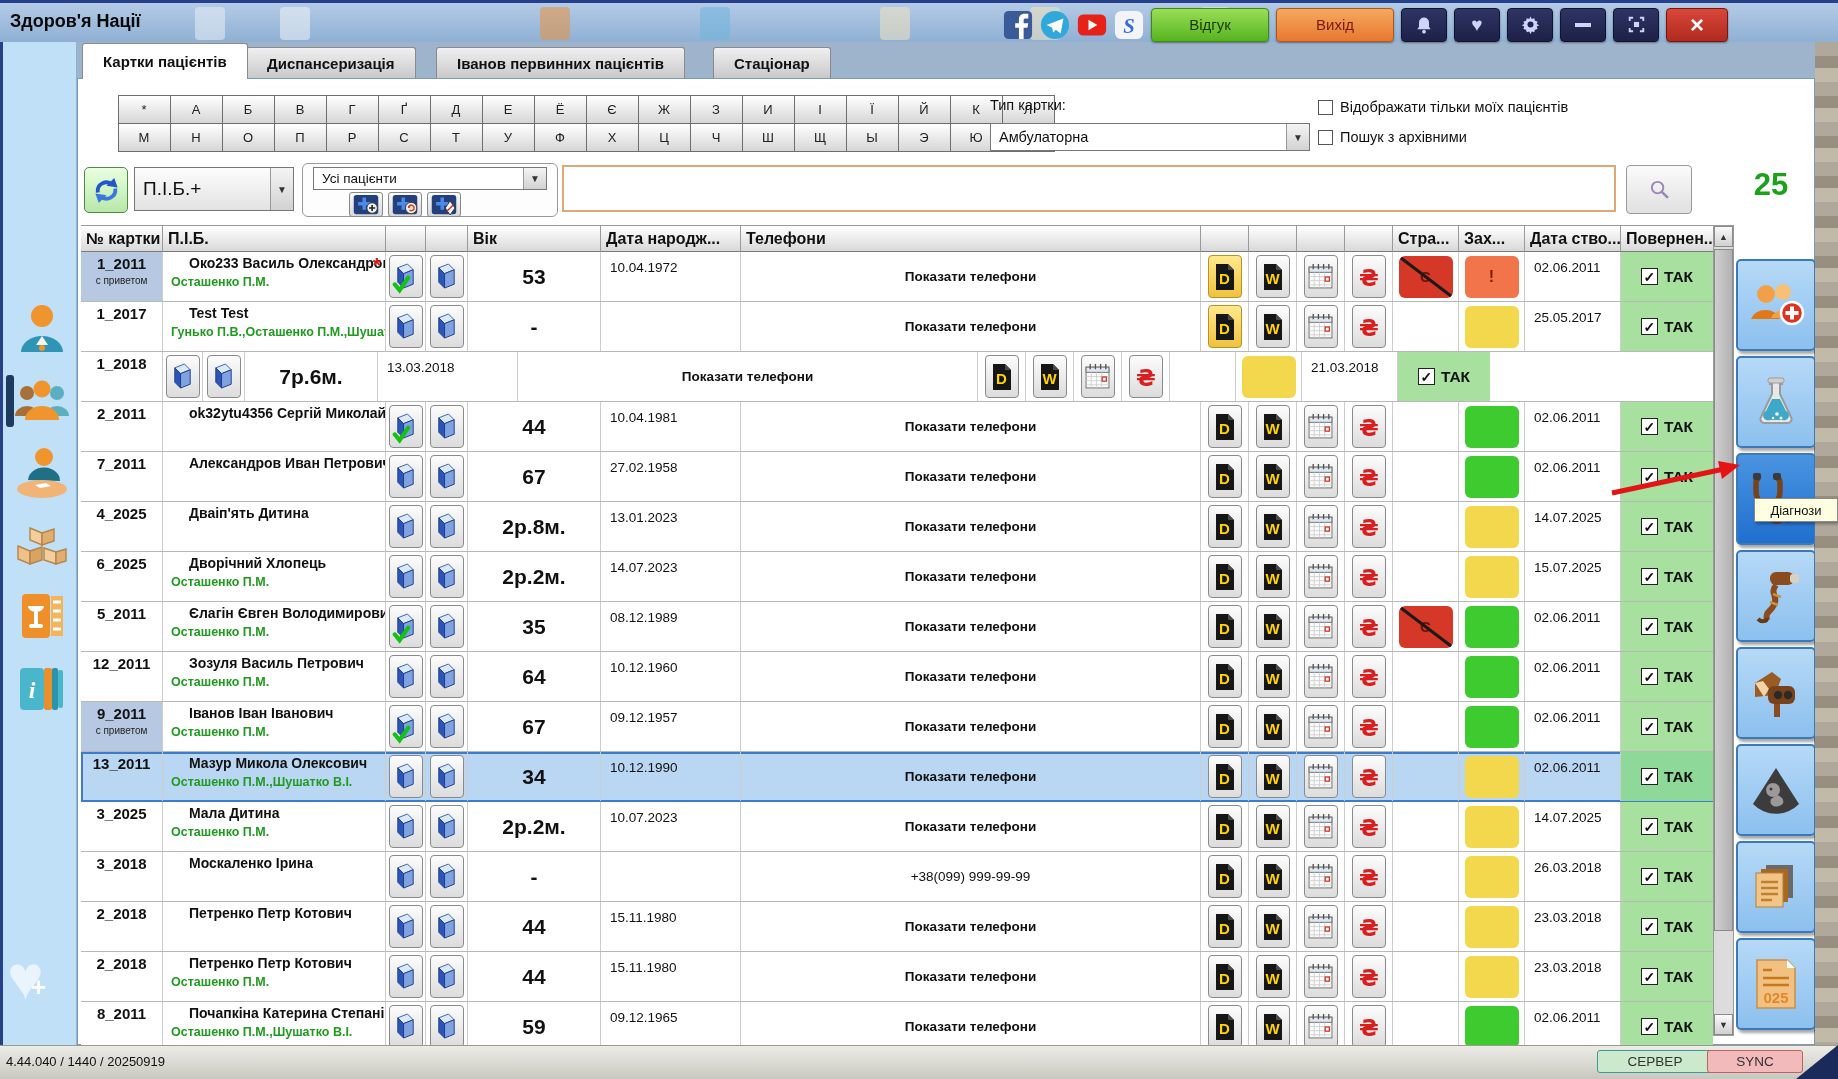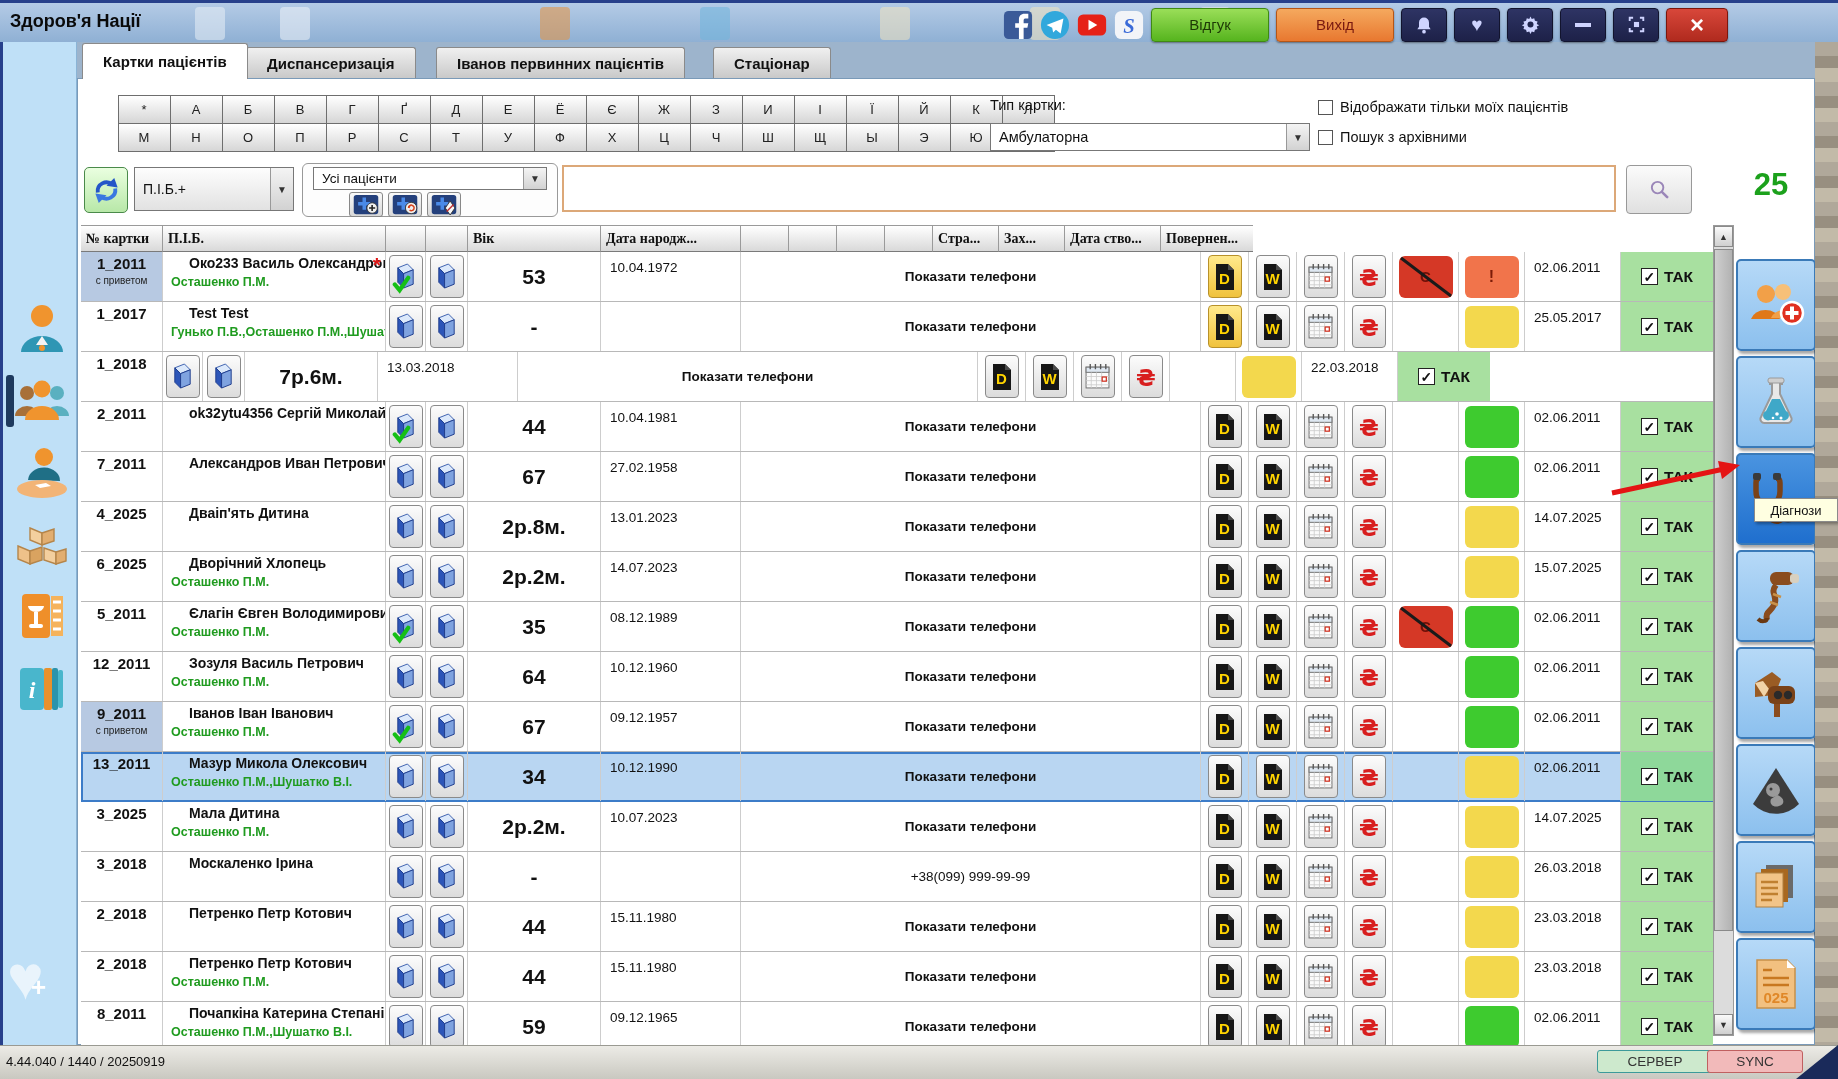--- a/index.html
+++ b/index.html
@@ -50,42 +50,42 @@
     background:linear-gradient(#f4f4f4,#d2d2d2);display:flex;align-items:center;justify-content:center;
     font-size:10px;color:#333;}
   #cardtype-combo{position:absolute;left:912px;top:44px;width:320px;height:28px;background:#fff;}
   .cbrow{position:absolute;display:flex;align-items:center;gap:7px;font-size:14.5px;color:#111;cursor:pointer;}
   .cbbox{width:15px;height:15px;background:#fff;border:1px solid #555;box-sizing:border-box;}
   
   #refresh-btn{position:absolute;left:6px;top:88px;width:42px;height:44px;border:1px solid #4a8a4a;
     border-radius:5px;background:linear-gradient(#eaffe0,#b8e8a8);display:flex;align-items:center;
     justify-content:center;cursor:pointer;}
   #fio-combo{position:absolute;left:56px;top:88px;width:160px;height:44px;}
-  #fio-combo .cval{font-size:14px;}
+  #fio-combo .cval{font-size:19px;}
   #scope-box{position:absolute;left:224px;top:84px;width:254px;height:52px;border:1px solid #999;
     border-radius:6px;background:#fdfdfd;}
   #scope-combo{position:absolute;left:10px;top:3px;width:234px;height:23px;background:#fff;}
   #scope-combo .cval{font-size:13.5px;}
   #card-actions{position:absolute;left:46px;top:28px;display:flex;gap:5px;}
   .mini-btn{width:32px;height:23px;border:1px solid #888;border-radius:3px;
     background:linear-gradient(#fafafa,#d8d8d8);display:flex;align-items:center;justify-content:center;cursor:pointer;}
   #search-input{position:absolute;left:484px;top:86px;width:1054px;height:47px;border:2px solid #dca878;
     box-sizing:border-box;font-size:18px;padding:0 10px;outline:none;background:#fff;}
   #search-btn{position:absolute;left:1548px;top:86px;width:64px;height:47px;border:1px solid #999;
     border-radius:4px;background:linear-gradient(#fbfbfb,#e0e0e0);display:flex;align-items:center;
     justify-content:center;cursor:pointer;}
   #result-count{position:absolute;left:1648px;top:88px;width:90px;text-align:center;
     font-size:31px;font-weight:bold;color:#1ca11c;}
   
   #ptable{position:absolute;left:3px;top:146px;width:1632px;}
   .hrow{display:flex;height:27px;}
   .hcell{background:linear-gradient(#ffffff,#d9d9d9);border-right:1px solid #9a9a9a;
     border-top:1px solid #9a9a9a;border-bottom:1px solid #7a7a7a;box-sizing:border-box;
-    font-size:14px;font-weight:bold;color:#111;display:flex;align-items:center;
-    padding-left:5px;overflow:hidden;white-space:nowrap;font-family:Liberation Serif, serif;}
+    font-size:16px;font-weight:bold;color:#111;display:flex;align-items:center;
+    padding-left:5px;overflow:hidden;white-space:nowrap;}
   .prow{display:flex;height:49px;border-bottom:1px solid #b8b8b8;position:relative;background:#fff;}
   .prow.selected{background:#b9d6f2;outline:2px solid #3c7cc8;outline-offset:-2px;z-index:2;}
   .pcell{border-right:1px solid #cdcdcd;box-sizing:border-box;position:relative;overflow:hidden;}
   .c-cardno{display:flex;flex-direction:column;align-items:center;padding-top:3px;}
   .c-cardno.noted{background:#b7c9e2;}
   .cardno{font-size:15px;font-weight:bold;color:#111;}
   .cardnote{font-size:10px;color:#222;margin-top:3px;}
   .c-name{padding:3px 6px 0 26px;}
   .pname{font-size:14px;font-weight:bold;color:#111;white-space:nowrap;}
   .pdocs{font-size:12.5px;font-weight:bold;color:#1f9b1f;margin-top:4px;margin-left:-18px;white-space:nowrap;}
@@ -389,20 +389,21 @@
     <div id="result-count">25</div>
 
     <div id="ptable">
       <div class="hrow">
         <div class="hcell" style="width:82px;">№ картки</div>
         <div class="hcell" style="width:223px;">П.І.Б.</div>
         <div class="hcell" style="width:40px;"></div>
         <div class="hcell" style="width:42px;"></div>
         <div class="hcell" style="width:133px;">Вік</div>
         <div class="hcell" style="width:140px;">Дата народж...</div>
+        <div class="hcell" style="width:460px;">Телефони</div>
         <div class="hcell" style="width:48px;"></div>
         <div class="hcell" style="width:48px;"></div>
         <div class="hcell" style="width:48px;"></div>
         <div class="hcell" style="width:48px;"></div>
         <div class="hcell" style="width:66px;">Стра...</div>
         <div class="hcell" style="width:66px;">Зах...</div>
         <div class="hcell" style="width:96px;">Дата ство...</div>
         <div class="hcell" style="width:92px;border-right:none;">Повернен...</div>
       </div>
       <div id="tbody">
@@ -625,21 +626,21 @@
               <div class="ibtn">
                 <svg viewBox="0 0 24 28" width="24" height="28">
                   <text x="12" y="23" font-size="23" font-weight="bold" fill="#d81f1f" text-anchor="middle" font-family="DejaVu Sans,sans-serif">₴</text>
                 </svg>
               </div>
             </div>
             <div class="pcell c-mark" style="width: 66px;"></div>
             <div class="pcell c-mark" style="width: 66px;">
               <div class="mark zy"></div>
             </div>
-            <div class="pcell c-date" style="width: 96px;">22.03.2018</div>
+            <div class="pcell c-date" style="width: 96px;">21.03.2018</div>
             <div class="pcell c-ret" style="width: 92px; border-right: none;">
               <span class="retbox">✓</span>
               <span class="rettxt">ТАК</span>
             </div>
           </div>
           <div class="prow">
             <div class="pcell c-cardno" style="width: 82px;">
               <span class="cardno">2_2011</span>
             </div>
             <div class="pcell c-name" style="width: 223px;">

